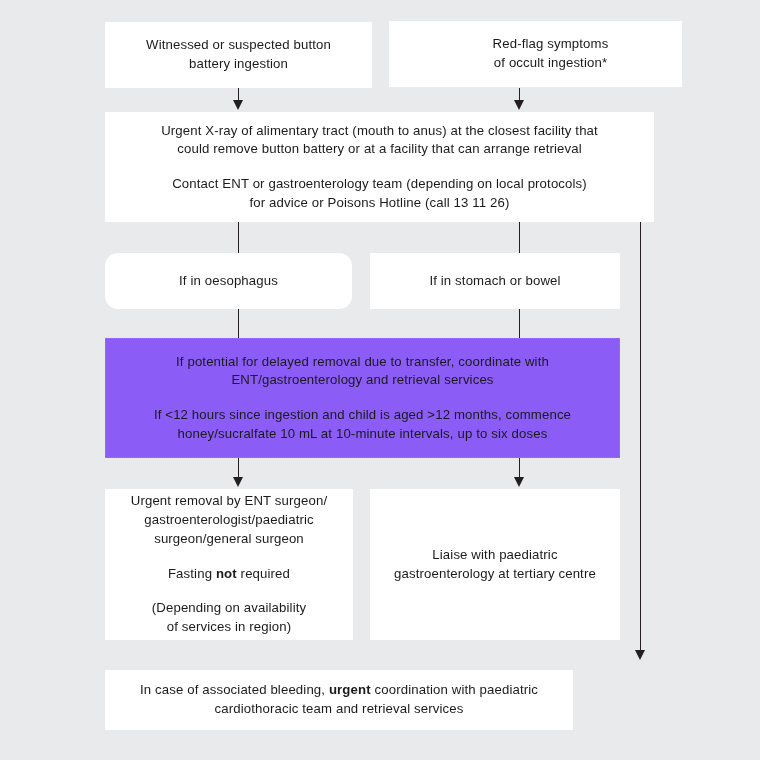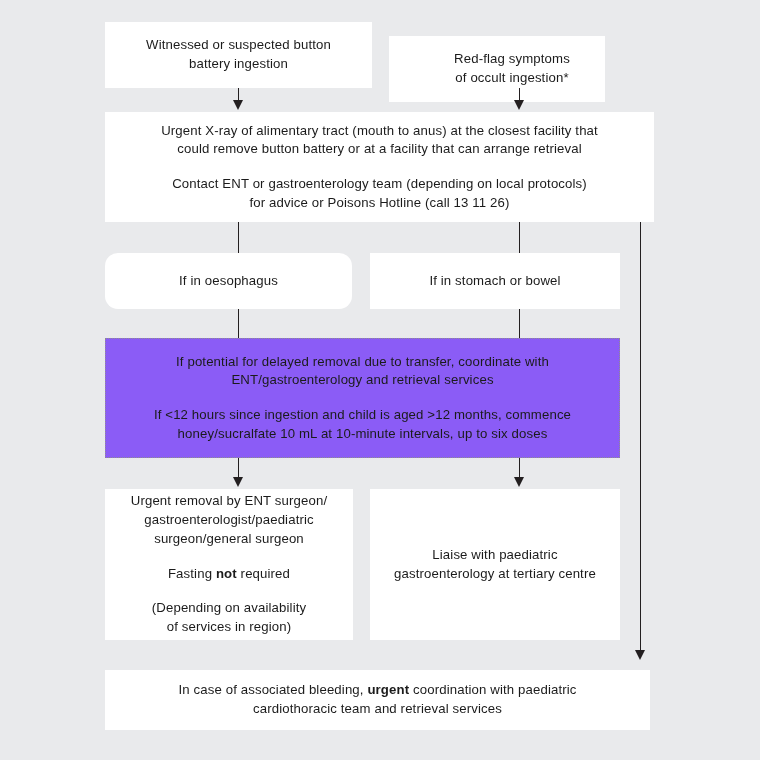--- a/index.html
+++ b/index.html
@@ -19,20 +19,21 @@
     position: relative;
     width: 760px;
     height: 760px;
   }
   .node {
     position: absolute;
     background: #ffffff;
     box-sizing: border-box;
     display: flex;
     flex-direction: column;
+    align-items: center;
     justify-content: center;
     text-align: center;
     font-size: 13.2px;
     line-height: 1.42;
     padding: 6px 10px;
     letter-spacing: 0.01em;
   }
   .node.dotted {
     background: #8b5cf6;
     border: 1.4px dotted #8e8e8e;
@@ -43,28 +44,28 @@
   }
   .node p + p {
     margin-top: 16px;
   }
   .node b {
     font-weight: bold;
   }
 
   
   #node-witnessed      { left: 105px; top: 22px;  width: 267px; height: 66px; }
-  #node-redflag        { left: 389px; top: 36px;  width: 216px; height: 66px; padding-left: 40px; }
+  #node-redflag        { left: 389px; top: 21px;  width: 293px; height: 66px; padding-left: 40px; }
   #node-xray           { left: 105px; top: 112px; width: 549px; height: 110px; }
   #node-oesophagus     { left: 105px; top: 253px; width: 247px; height: 56px; border-radius: 13px; }
   #node-stomach        { left: 370px; top: 253px; width: 250px; height: 56px; }
   #node-delayed        { left: 105px; top: 338px; width: 515px; height: 120px; }
   #node-urgent-removal { left: 105px; top: 489px; width: 248px; height: 151px; }
   #node-liaise         { left: 370px; top: 489px; width: 250px; height: 151px; }
-  #node-bleeding       { left: 105px; top: 670px; width: 545px; height: 60px; }
+  #node-bleeding       { left: 105px; top: 670px; width: 468px; height: 60px; }
 
   
   .conn {
     position: absolute;
     background: #231f20;
     width: 1.6px;
   }
   .arrowhead {
     position: absolute;
     width: 0;

